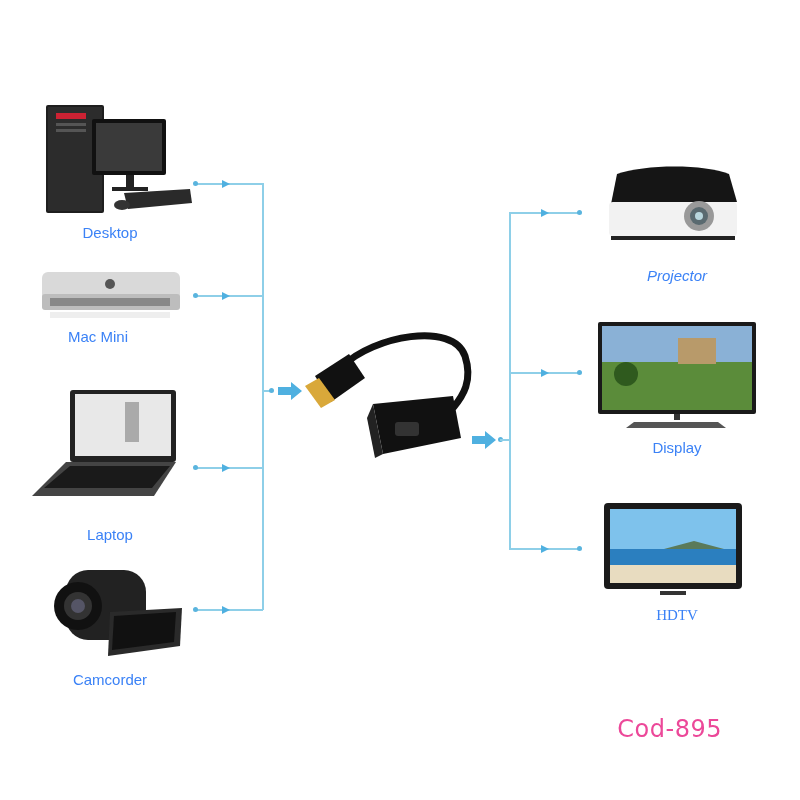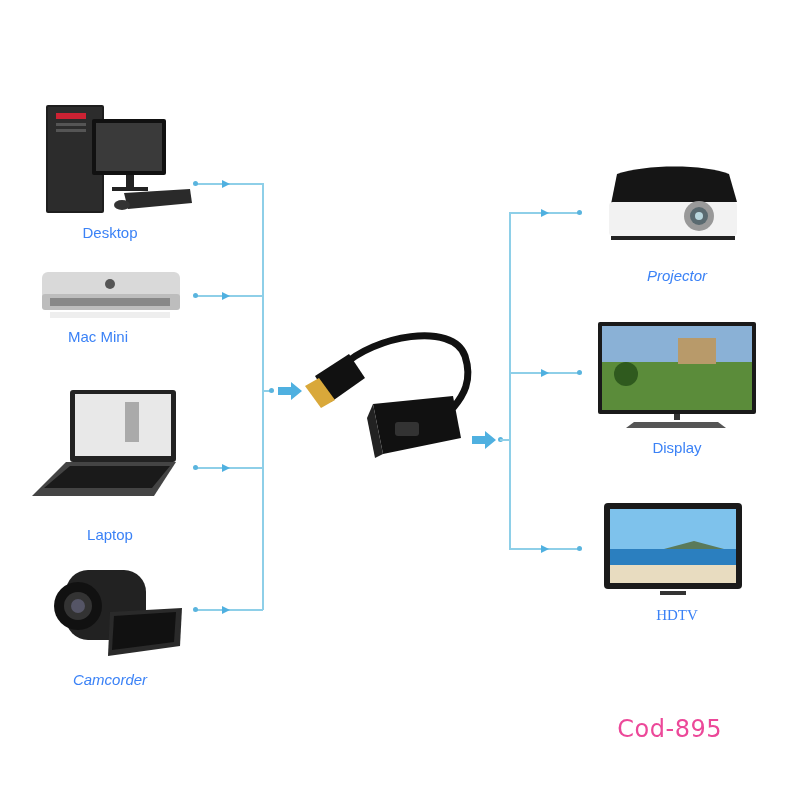--- a/index.html
+++ b/index.html
@@ -93,21 +93,21 @@
 <div class="label" style="left:40px;top:510px;margin-top:16px;">Laptop</div>
 
 <svg class="abs" style="left:50px;top:562px;" width="135" height="105" viewBox="0 0 135 105">
   <rect x="16" y="8" width="80" height="70" rx="22" fill="#222"></rect>
   <circle cx="28" cy="44" r="24" fill="#111"></circle>
   <circle cx="28" cy="44" r="14" fill="#333"></circle>
   <circle cx="28" cy="44" r="7" fill="#556"></circle>
   <polygon points="60,50 132,46 130,84 58,94" fill="#2a2a2a"></polygon>
   <polygon points="64,54 126,50 124,80 62,88" fill="#111"></polygon>
 </svg>
-<div class="label" style="left:40px;top:671px;font-style:italic;">Camcorder</div>
+<div class="label" style="left:40px;top:671px;">Camcorder</div>
 
 <svg class="abs" style="left:303px;top:326px;" width="175" height="140" viewBox="0 0 175 140">
   <path d="M40 40 C70 10, 150 -5, 162 30 C170 55, 160 70, 150 82" stroke="#111" stroke-width="7" fill="none"></path>
   <polygon points="12,50 46,28 62,52 28,76" fill="#111"></polygon>
   <polygon points="2,60 16,52 32,74 18,82" fill="#d9a83a"></polygon>
   <polygon points="70,78 150,70 158,112 80,128" fill="#111"></polygon>
   <polygon points="64,92 70,78 80,128 72,132" fill="#222"></polygon>
   <rect x="92" y="96" width="24" height="14" rx="3" fill="#333"></rect>
 </svg>
 

